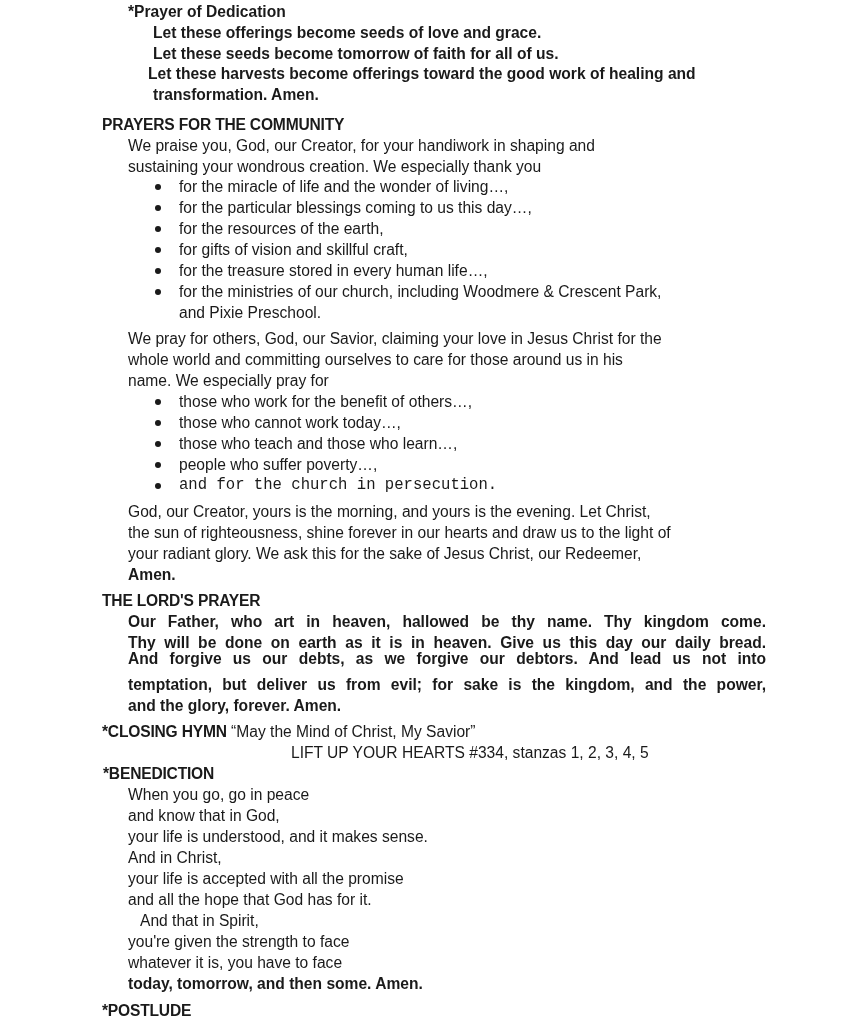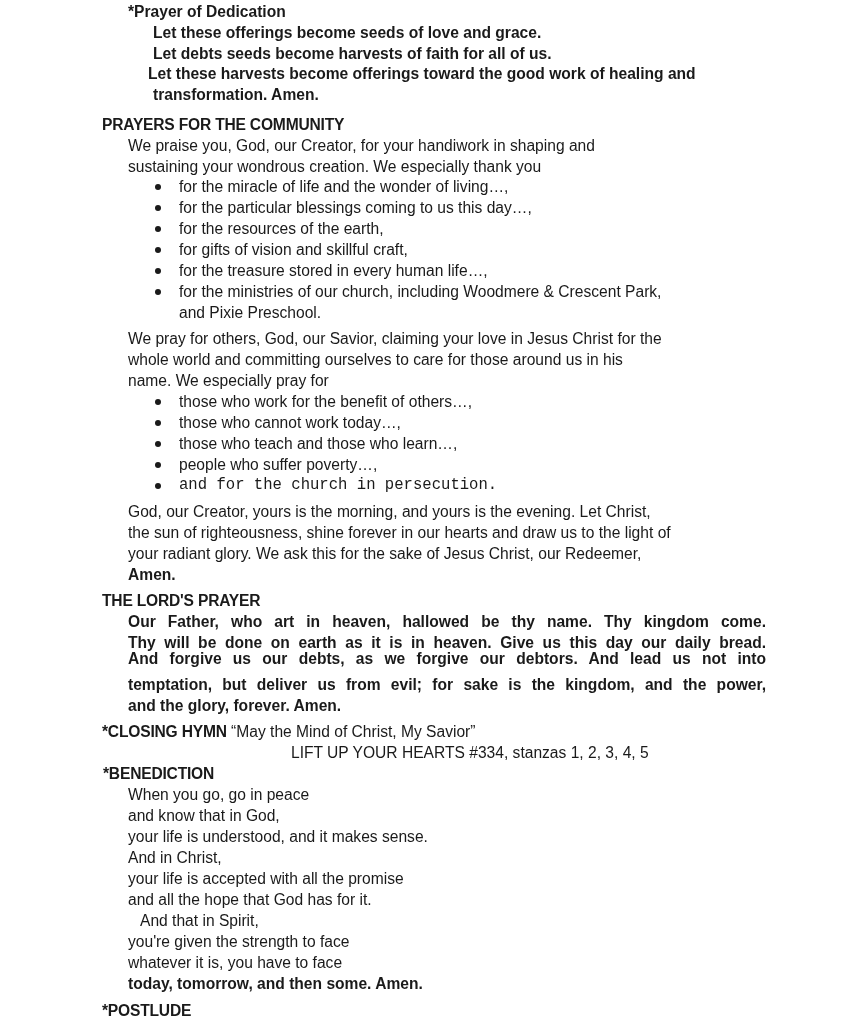--- a/index.html
+++ b/index.html
@@ -15,21 +15,21 @@
     .bullet { position: absolute; width: 6px; height: 6px; border-radius: 50%; background: #1a1a1a; }
     .justify { position: absolute; left: 128px; width: 638px; text-align: justify; text-align-last: justify; white-space: nowrap; line-height: 21px; font-weight: bold; }
   </style>
 </head>
 <body>
 
 <div class="page">
 
   <div class="line b" style="left:128px; top:1px;">*Prayer of Dedication</div>
   <div class="line b" style="left:153px; top:22px;">Let these offerings become seeds of love and grace.</div>
-  <div class="line b" style="left:153px; top:43px;">Let debts seeds become harvests of faith for all of us.</div>
+  <div class="line b" style="left:153px; top:43px;">Let these seeds become tomorrow of faith for all of us.</div>
   <div class="line b" style="left:148px; top:63px;">Let these harvests become offerings toward the good work of healing and</div>
   <div class="line b" style="left:153px; top:84px;">transformation. Amen.</div>
 
   <div class="line h" style="left:102px; top:114px;">PRAYERS FOR THE COMMUNITY</div>
   <div class="line" style="left:128px; top:135px;">We praise you, God, our Creator, for your handiwork in shaping and</div>
   <div class="line" style="left:128px; top:156px;">sustaining your wondrous creation. We especially thank you</div>
 
   <span class="bullet" style="left:155px; top:184px;"></span>
   <div class="line" style="left:179px; top:176px;">for the miracle of life and the wonder of living…,</div>
   <span class="bullet" style="left:155px; top:205px;"></span>

